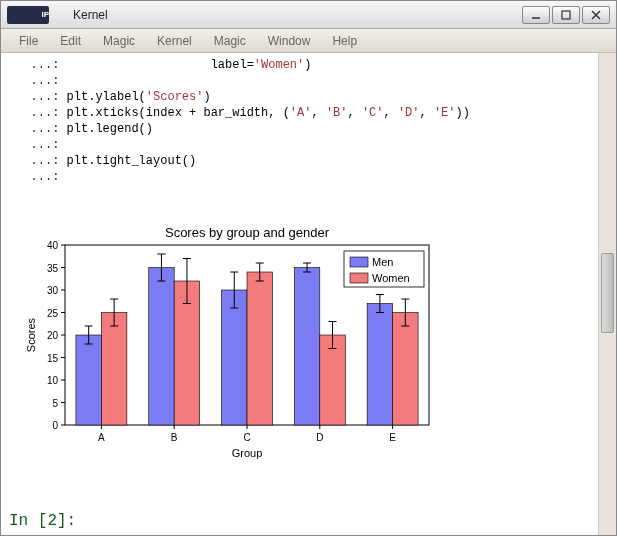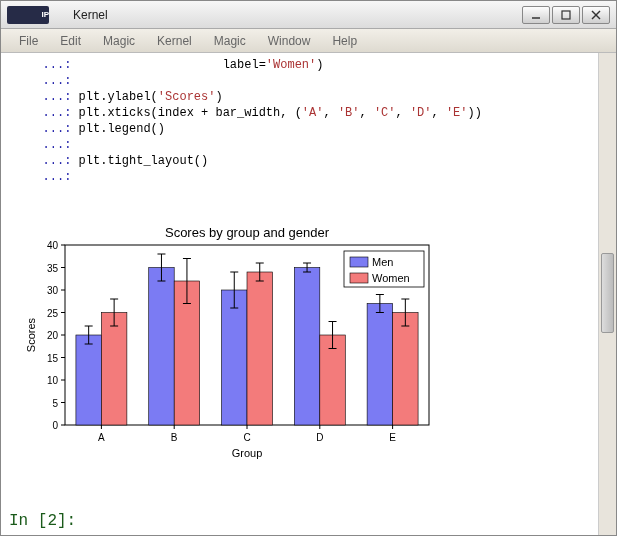--- a/index.html
+++ b/index.html
@@ -65,21 +65,21 @@
   }
   .content {
     flex: 1;
     background: #fff;
     position: relative;
     overflow: hidden;
     display: flex;
   }
   .code-area {
     flex: 1;
-    padding: 4px 20px;
+    padding: 4px 8px;
     font-family: "Courier New", monospace;
     font-size: 12px;
     line-height: 16px;
     color: #000;
     overflow: hidden;
   }
   .code-line { white-space: pre; }
   .prompt-cont { color: #2222aa; }
   .code-fn { color: #000; }
   .code-str { color: #aa3333; }

